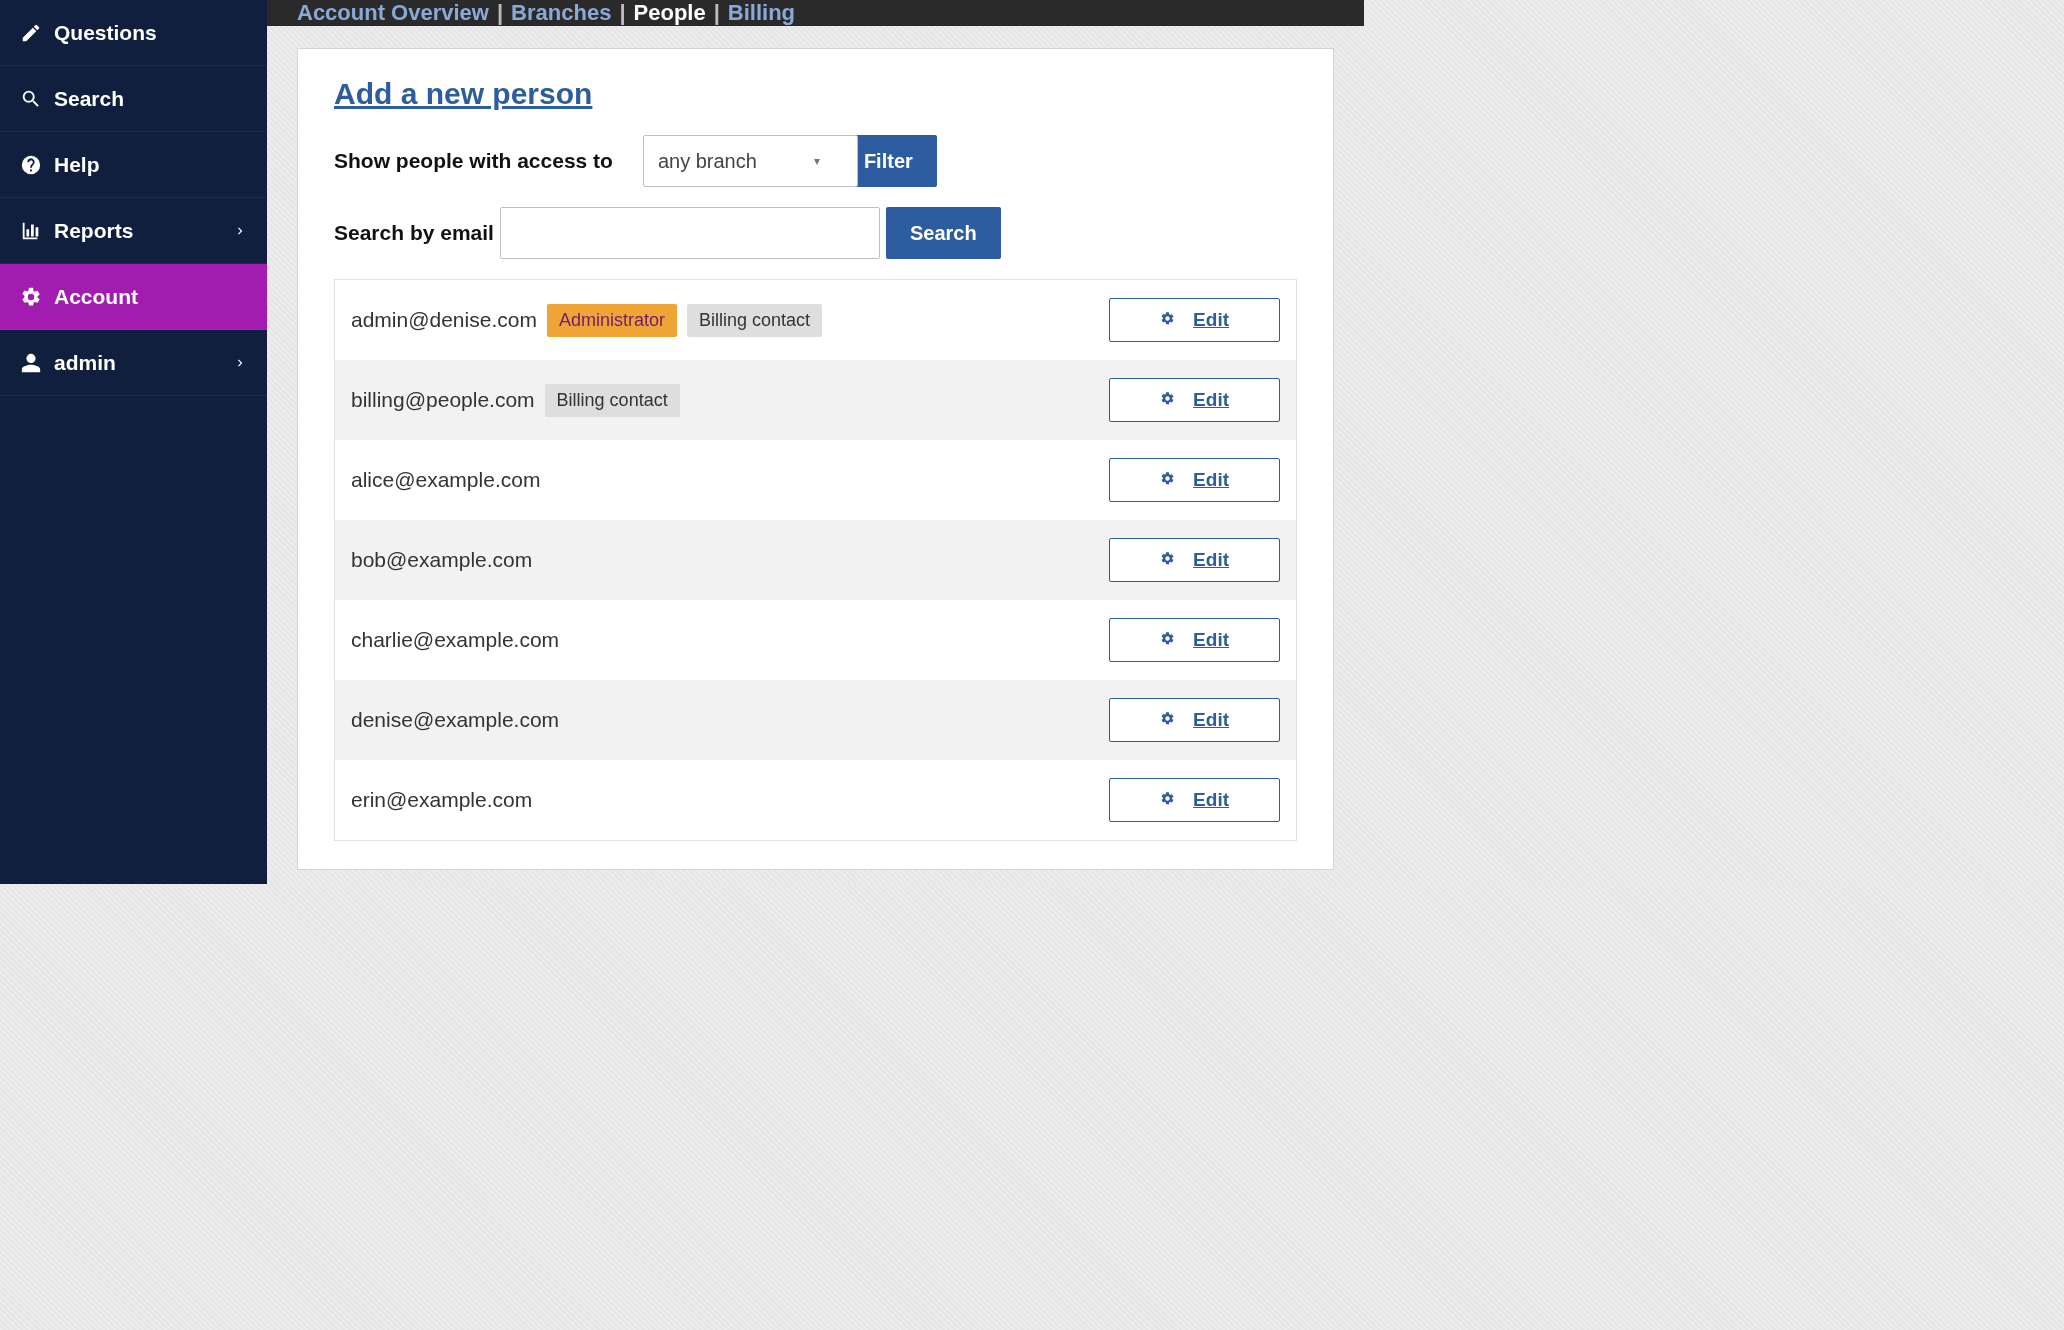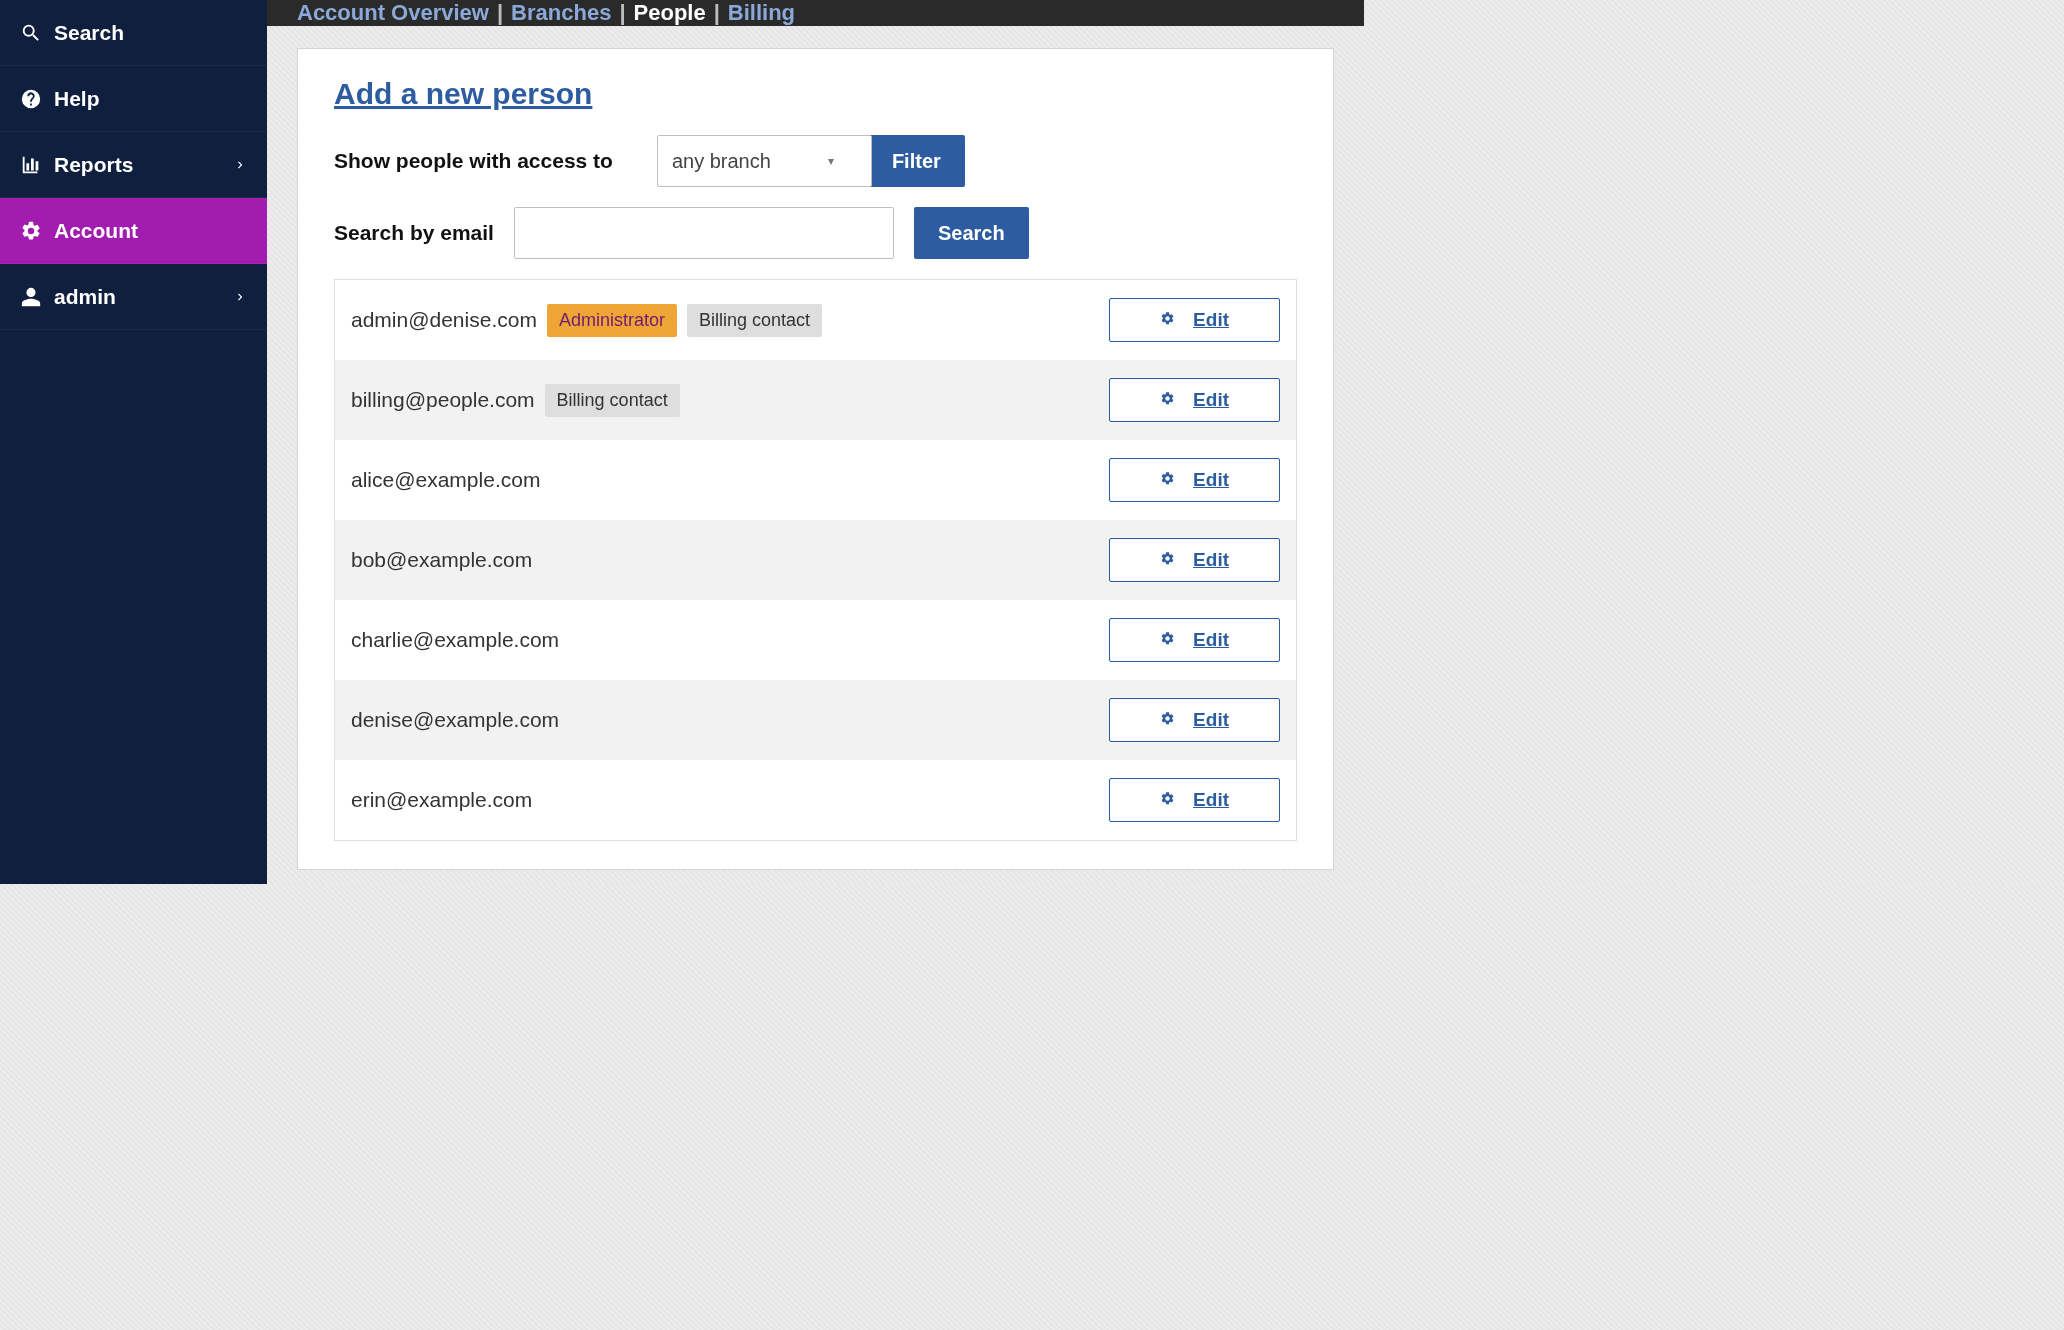--- a/index.html
+++ b/index.html
@@ -58,21 +58,21 @@
   font-size: 30px;
   font-weight: 700;
   text-decoration: underline;
   cursor: pointer;
   display: inline-block;
   margin-bottom: 24px;
 }
 .filter-row {
   display: flex;
   align-items: center;
-  gap: 20px;
+  gap: 6px;
   margin-bottom: 20px;
   font-size: 21px;
 }
 .filter-row label { font-weight: 700; color: #111; }
 .select-wrap {
   position: relative;
   width: 215px;
 }
 .select-wrap select {
   width: 100%;
@@ -150,20 +150,30 @@
   gap: 18px;
 }
 .edit-btn .gear svg { width: 15px; height: 15px; fill: #2d5ca0; }
 .edit-btn .lbl { text-decoration: underline; }
 </style>
 </head>
 <body>
 
 <div class="layout">
   <div class="sidebar" id="sidebar">
+      <div class="sidebar-item">
+        <span class="left">
+          <span class="icon">
+            <svg viewBox="0 0 24 24">
+              <path d="M3 17.25V21h3.75l11-11-3.75-3.75-11 11zM20.71 7.04a1 1 0 0 0 0-1.41l-2.34-2.34a1 1 0 0 0-1.41 0L15 5.25 18.75 9l1.96-1.96z"></path>
+            </svg>
+          </span>
+          <span>Questions</span>
+        </span>
+      </div>
       <div class="sidebar-item">
         <span class="left">
           <span class="icon">
             <svg viewBox="0 0 24 24">
               <path d="M15.5 14h-.79l-.28-.27A6.471 6.471 0 0 0 16 9.5 6.5 6.5 0 1 0 9.5 16a6.471 6.471 0 0 0 4.23-1.57l.27.28v.79l5 4.99L20.49 19l-4.99-5zM9.5 14A4.5 4.5 0 1 1 14 9.5 4.5 4.5 0 0 1 9.5 14z"></path>
             </svg>
           </span>
           <span>Search</span>
         </span>
       </div>

